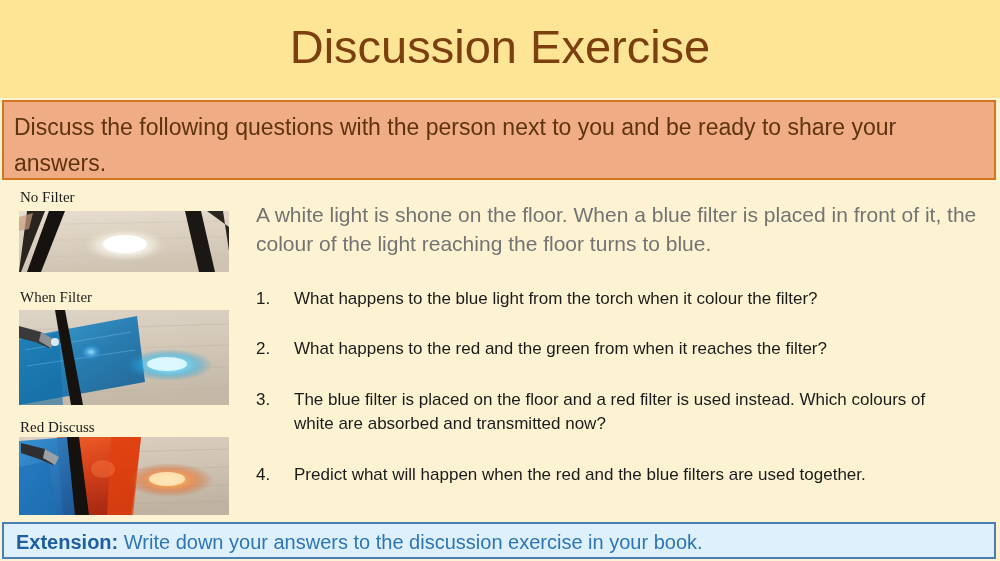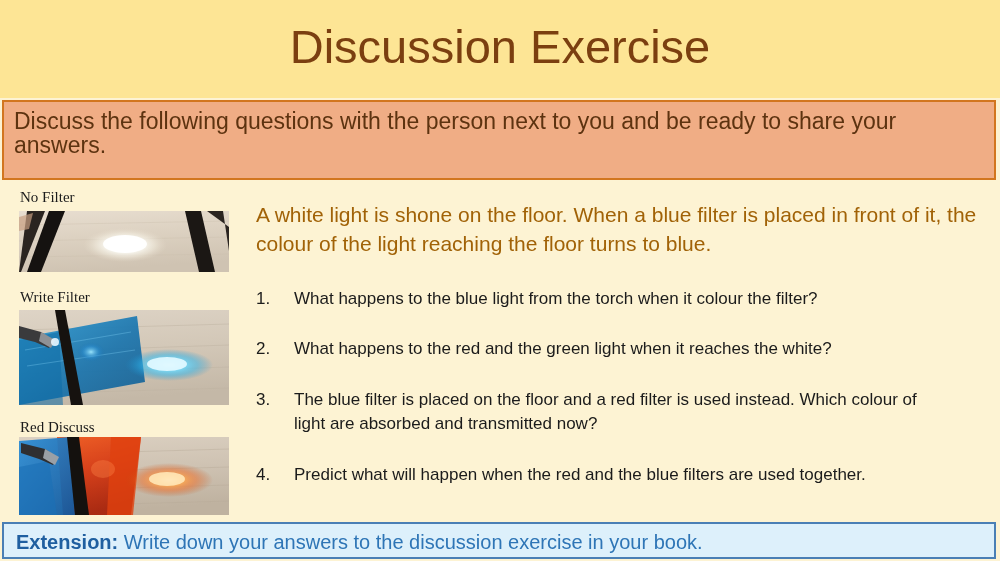--- a/index.html
+++ b/index.html
@@ -56,21 +56,21 @@
     background: #f0ad85;
     border: 2px solid #d2761f;
     box-sizing: border-box;
   }
   .instruction-text {
     position: absolute;
     left: 10px;
     top: 7px;
     width: 970px;
     font-size: 23px;
-    line-height: 24px;
+    line-height: 36px;
     color: #5d3310;
   }
   .photo-label {
     position: absolute;
     left: 20px;
     font-size: 15px;
     line-height: 18px;
     color: #1b1b1b;
     white-space: nowrap;
     font-family: Liberation Serif, serif;
@@ -85,21 +85,21 @@
   .photo svg { display: block; }
 
   
   .intro-text {
     position: absolute;
     left: 256px;
     top: 200px;
     width: 722px;
     font-size: 21px;
     line-height: 29px;
-    color: #a16207;
+    color: #737373;
   }
   .question {
     position: absolute;
     left: 256px;
     width: 716px;
     font-size: 17px;
     line-height: 24px;
     color: #1b1b1b;
   }
   .q-num {
@@ -180,21 +180,21 @@
       <polygon points="166,0 182,0 196,61 180,61" fill="#1b1714"></polygon>
       <polygon points="188,0 204,0 210,40 210,16" fill="#2a2420"></polygon>
 
       <ellipse cx="106" cy="34" rx="42" ry="17" fill="url(#whiteSpot)"></ellipse>
       <ellipse cx="106" cy="33" rx="22" ry="9" fill="#ffffff" opacity="0.95"></ellipse>
 
       <path d="M0 6 L14 2 L10 18 L0 20 Z" fill="#c8a081" opacity="0.7"></path>
     </svg>
   </div>
 
-  <div class="photo-label" style="top:288px;">Write Filter</div>
+  <div class="photo-label" style="top:288px;">When Filter</div>
   <div class="photo" style="top:310px; height:95px;">
     <svg width="210" height="95" viewBox="0 0 210 95">
       <defs>
         <linearGradient id="floorB" x1="0" y1="0" x2="0.2" y2="1">
           <stop offset="0%" stop-color="#ded4c6"></stop>
           <stop offset="50%" stop-color="#d3c8b8"></stop>
           <stop offset="100%" stop-color="#c4b8a7"></stop>
         </linearGradient>
         <linearGradient id="blueSheet" x1="0" y1="0" x2="1" y2="1">
           <stop offset="0%" stop-color="#2f9ed6" stop-opacity="0.93"></stop>
@@ -295,26 +295,26 @@
 
   <div class="intro-text">A white light is shone on the floor. When a blue filter is placed in front of it, the colour of the light reaching the floor turns to blue.</div>
 
   <div class="question" style="top:287px;">
     <span class="q-num">1.</span>
     <span class="q-body">What happens to the blue light from the torch when it colour the filter?</span>
   </div>
 
   <div class="question" style="top:337px;">
     <span class="q-num">2.</span>
-    <span class="q-body">What happens to the red and the green light when it reaches the white?</span>
+    <span class="q-body">What happens to the red and the green from when it reaches the filter?</span>
   </div>
 
   <div class="question" style="top:388px; width:680px;">
     <span class="q-num">3.</span>
-    <span class="q-body">The blue filter is placed on the floor and a red filter is used instead. Which colour of light are absorbed and transmitted now?</span>
+    <span class="q-body">The blue filter is placed on the floor and a red filter is used instead. Which colours of white are absorbed and transmitted now?</span>
   </div>
 
   <div class="question" style="top:463px;">
     <span class="q-num">4.</span>
     <span class="q-body">Predict what will happen when the red and the blue filters are used together.</span>
   </div>
 
   <div class="extension-box">
     <div class="extension-text"><b>Extension:</b><span> Write down your answers to the discussion exercise in your book.</span></div>
   </div>

